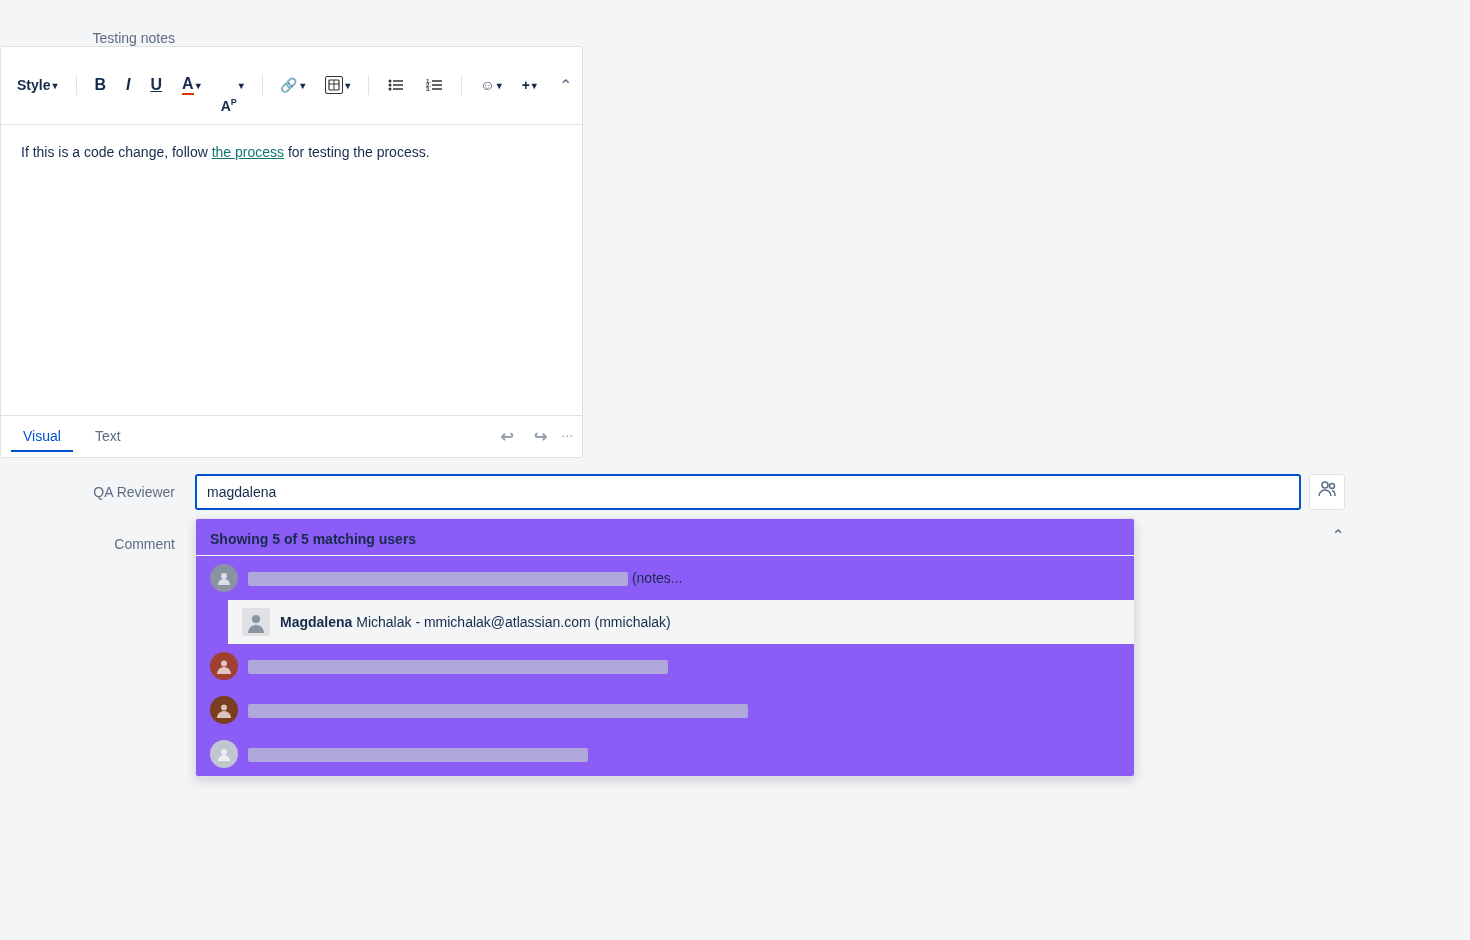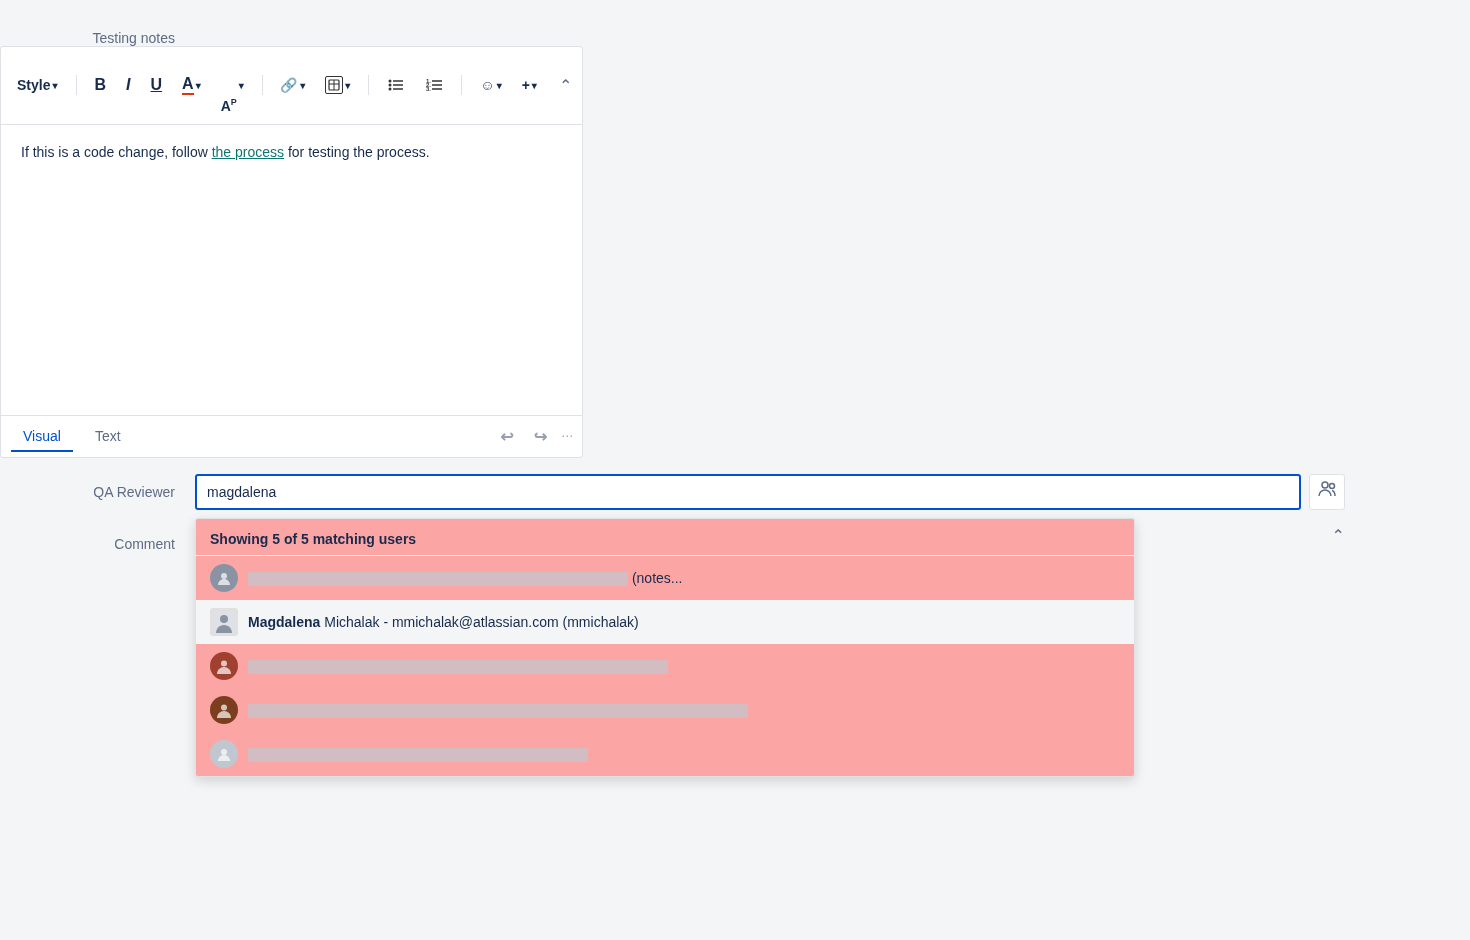--- a/index.html
+++ b/index.html
@@ -177,41 +177,41 @@
       color: #5e6c84;
       font-size: 18px;
     }
 
     
     .dropdown-container {
       position: absolute;
       top: 44px;
       left: 195px;
       width: 940px;
-      background: #fca5a5;
+      background: #8b5cf6;
       border: 1px solid #dfe1e6;
       border-radius: 3px;
       box-shadow: 0 4px 12px rgba(0,0,0,0.15);
       z-index: 100;
     }
     .dropdown-header {
       padding: 12px 14px 8px;
       font-size: 14px;
       font-weight: 700;
       color: #172b4d;
       border-bottom: 1px solid #f4f5f7;
     }
     .dropdown-item {
       display: flex;
       align-items: center;
       padding: 8px 14px;
       cursor: pointer;
       gap: 10px;
     }
-    .dropdown-item.highlighted { background: #f4f5f7; }
+    .dropdown-item.highlighted { background: #f4f5f7; margin-left: 32px; }
     .user-avatar {
       width: 28px;
       height: 28px;
       border-radius: 50%;
       background: #dfe1e6;
       flex-shrink: 0;
       display: flex;
       align-items: center;
       justify-content: center;
       overflow: hidden;

